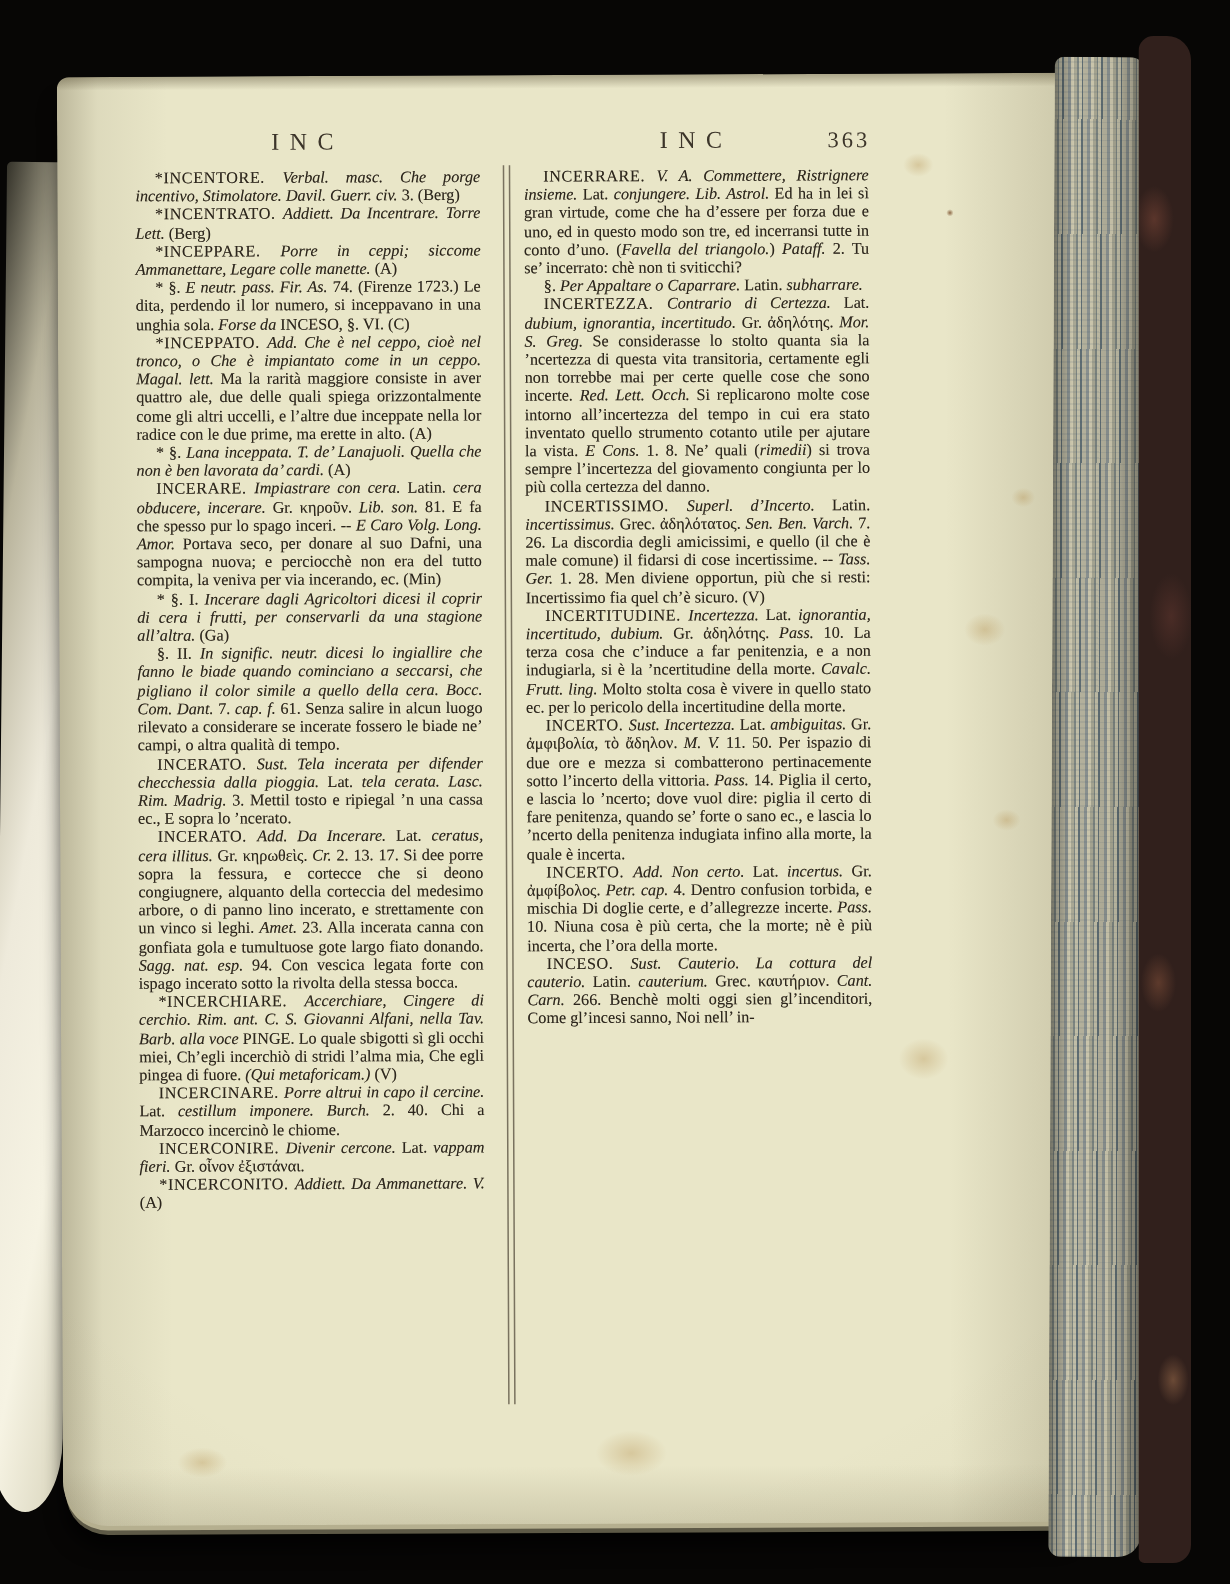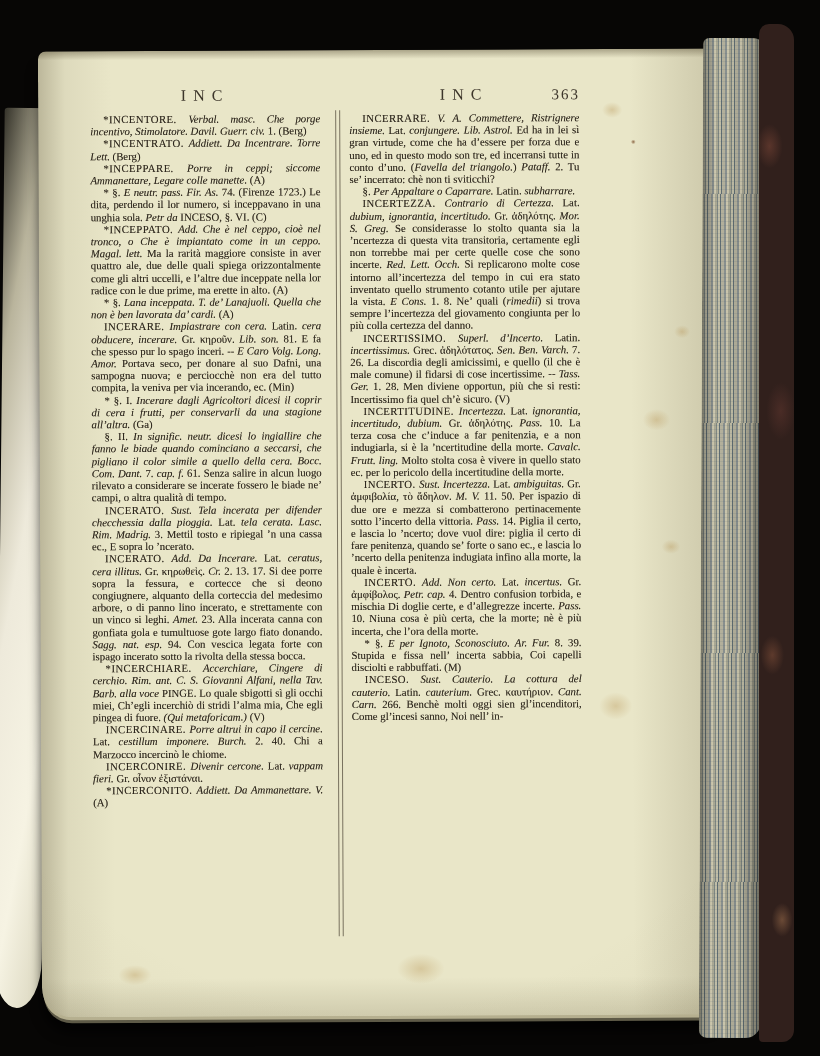--- a/index.html
+++ b/index.html
@@ -109,43 +109,42 @@
   <div class="stain s7"></div>
   <div class="stain s8"></div>
 
   <div class="running-title rt-left">INC</div>
   <div class="running-title rt-right">INC</div>
   <div class="page-number">363</div>
 
   <div class="column-divider"></div>
 
   <div class="text-col col-left">
-      <p class="entry"><span class="h">*INCENTORE. </span><span class="i">Verbal. masc. Che porge incentivo, Stimolatore. Davil. Guerr. civ. </span><span class="r">1. (Berg)</span></p>
+      <p class="entry"><span class="h">*INCENTORE. </span><span class="i">Verbal. masc. Che porge incentivo, Stimolatore. Davil. Guerr. civ. </span><span class="r">3. (Berg)</span></p>
       <p class="entry"><span class="h">*INCENTRATO. </span><span class="i">Addiett. Da Incentrare. Torre Lett. </span><span class="r">(Berg)</span></p>
       <p class="entry"><span class="h">*INCEPPARE. </span><span class="i">Porre in ceppi; siccome Ammanettare, Legare colle manette. </span><span class="r">(A)</span></p>
-      <p class="entry"><span class="r">* §. </span><span class="i">E neutr. pass. Fir. As. </span><span class="r">74. (Firenze 1723.) Le dita, perdendo il lor numero, si inceppavano in una unghia sola. </span><span class="i">Petr da </span><span class="r">INCESO, §. VI. (C)</span></p>
+      <p class="entry"><span class="r">* §. </span><span class="i">E neutr. pass. Fir. As. </span><span class="r">74. (Firenze 1723.) Le dita, perdendo il lor numero, si inceppavano in una unghia sola. </span><span class="i">Forse da </span><span class="r">INCESO, §. VI. (C)</span></p>
       <p class="entry"><span class="h">*INCEPPATO. </span><span class="i">Add. Che è nel ceppo, cioè nel tronco, o Che è impiantato come in un ceppo. Magal. lett. </span><span class="r">Ma la rarità maggiore consiste in aver quattro ale, due delle quali spiega orizzontalmente come gli altri uccelli, e l’altre due inceppate nella lor radice con le due prime, ma erette in alto. (A)</span></p>
       <p class="entry"><span class="r">* §. </span><span class="i">Lana inceppata. T. de’ Lanajuoli. Quella che non è ben lavorata da’ cardi. </span><span class="r">(A)</span></p>
       <p class="entry"><span class="h">INCERARE. </span><span class="i">Impiastrare con cera. </span><span class="r">Latin. </span><span class="i">cera obducere, incerare. </span><span class="r">Gr. κηροῦν. </span><span class="i">Lib. son. </span><span class="r">81. E fa che spesso pur lo spago inceri. -- </span><span class="i">E Caro Volg. Long. Amor. </span><span class="r">Portava seco, per donare al suo Dafni, una sampogna nuova; e perciocchè non era del tutto compita, la veniva per via incerando, ec. (Min)</span></p>
       <p class="entry"><span class="r">* §. I. </span><span class="i">Incerare dagli Agricoltori dicesi il coprir di cera i frutti, per conservarli da una stagione all’altra. </span><span class="r">(Ga)</span></p>
       <p class="entry"><span class="r">§. II. </span><span class="i">In signific. neutr. dicesi lo ingiallire che fanno le biade quando cominciano a seccarsi, che pigliano il color simile a quello della cera. Bocc. Com. Dant. </span><span class="r">7. </span><span class="i">cap. f. </span><span class="r">61. Senza salire in alcun luogo rilevato a considerare se incerate fossero le biade ne’ campi, o altra qualità di tempo.</span></p>
       <p class="entry"><span class="h">INCERATO. </span><span class="i">Sust. Tela incerata per difender checchessia dalla pioggia. </span><span class="r">Lat. </span><span class="i">tela cerata. Lasc. Rim. Madrig. </span><span class="r">3. Mettil tosto e ripiegal ’n una cassa ec., E sopra lo ’ncerato.</span></p>
       <p class="entry"><span class="h">INCERATO. </span><span class="i">Add. Da Incerare. </span><span class="r">Lat. </span><span class="i">ceratus, cera illitus. </span><span class="r">Gr. κηρωθεὶς. </span><span class="i">Cr. </span><span class="r">2. 13. 17. Si dee porre sopra la fessura, e cortecce che si deono congiugnere, alquanto della corteccia del medesimo arbore, o di panno lino incerato, e strettamente con un vinco si leghi. </span><span class="i">Amet. </span><span class="r">23. Alla incerata canna con gonfiata gola e tumultuose gote largo fiato donando. </span><span class="i">Sagg. nat. esp. </span><span class="r">94. Con vescica legata forte con ispago incerato sotto la rivolta della stessa bocca.</span></p>
       <p class="entry"><span class="h">*INCERCHIARE. </span><span class="i">Accerchiare, Cingere di cerchio. Rim. ant. C. S. Giovanni Alfani, nella Tav. Barb. alla voce </span><span class="r">PINGE. Lo quale sbigotti sì gli occhi miei, Ch’egli incerchiò di stridi l’alma mia, Che egli pingea di fuore. </span><span class="i">(Qui metaforicam.) </span><span class="r">(V)</span></p>
       <p class="entry"><span class="h">INCERCINARE. </span><span class="i">Porre altrui in capo il cercine. </span><span class="r">Lat. </span><span class="i">cestillum imponere. Burch. </span><span class="r">2. 40. Chi a Marzocco incercinò le chiome.</span></p>
       <p class="entry"><span class="h">INCERCONIRE. </span><span class="i">Divenir cercone. </span><span class="r">Lat. </span><span class="i">vappam fieri. </span><span class="r">Gr. οἶνον ἐξιστάναι.</span></p>
       <p class="entry"><span class="h">*INCERCONITO. </span><span class="i">Addiett. Da Ammanettare. V. </span><span class="r">(A)</span></p>
     </div>
   <div class="text-col col-right">
       <p class="entry"><span class="h">INCERRARE. </span><span class="i">V. A. Commettere, Ristrignere insieme. </span><span class="r">Lat. </span><span class="i">conjungere. Lib. Astrol. </span><span class="r">Ed ha in lei sì gran virtude, come che ha d’essere per forza due e uno, ed in questo modo son tre, ed incerransi tutte in conto d’uno. (</span><span class="i">Favella del triangolo.</span><span class="r">) </span><span class="i">Pataff. </span><span class="r">2. Tu se’ incerrato: chè non ti sviticchi?</span></p>
       <p class="entry"><span class="r">§. </span><span class="i">Per Appaltare o Caparrare. </span><span class="r">Latin. </span><span class="i">subharrare.</span></p>
       <p class="entry"><span class="h">INCERTEZZA. </span><span class="i">Contrario di Certezza. </span><span class="r">Lat. </span><span class="i">dubium, ignorantia, incertitudo. </span><span class="r">Gr. ἀδηλότης. </span><span class="i">Mor. S. Greg. </span><span class="r">Se considerasse lo stolto quanta sia la ’ncertezza di questa vita transitoria, certamente egli non torrebbe mai per certe quelle cose che sono incerte. </span><span class="i">Red. Lett. Occh. </span><span class="r">Si replicarono molte cose intorno all’incertezza del tempo in cui era stato inventato quello strumento cotanto utile per ajutare la vista. </span><span class="i">E Cons. </span><span class="r">1. 8. Ne’ quali (</span><span class="i">rimedii</span><span class="r">) si trova sempre l’incertezza del giovamento congiunta per lo più colla certezza del danno.</span></p>
       <p class="entry"><span class="h">INCERTISSIMO. </span><span class="i">Superl. d’Incerto. </span><span class="r">Latin. </span><span class="i">incertissimus. </span><span class="r">Grec. ἀδηλότατος. </span><span class="i">Sen. Ben. Varch. </span><span class="r">7. 26. La discordia degli amicissimi, e quello (il che è male comune) il fidarsi di cose incertissime. -- </span><span class="i">Tass. Ger. </span><span class="r">1. 28. Men diviene opportun, più che si resti: Incertissimo fia quel ch’è sicuro. (V)</span></p>
       <p class="entry"><span class="h">INCERTITUDINE. </span><span class="i">Incertezza. </span><span class="r">Lat. </span><span class="i">ignorantia, incertitudo, dubium. </span><span class="r">Gr. ἀδηλότης. </span><span class="i">Pass. </span><span class="r">10. La terza cosa che c’induce a far penitenzia, e a non indugiarla, si è la ’ncertitudine della morte. </span><span class="i">Cavalc. Frutt. ling. </span><span class="r">Molto stolta cosa è vivere in quello stato ec. per lo pericolo della incertitudine della morte.</span></p>
       <p class="entry"><span class="h">INCERTO. </span><span class="i">Sust. Incertezza. </span><span class="r">Lat. </span><span class="i">ambiguitas. </span><span class="r">Gr. ἀμφιβολία, τὸ ἄδηλον. </span><span class="i">M. V. </span><span class="r">11. 50. Per ispazio di due ore e mezza si combatterono pertinacemente sotto l’incerto della vittoria. </span><span class="i">Pass. </span><span class="r">14. Piglia il certo, e lascia lo ’ncerto; dove vuol dire: piglia il certo di fare penitenza, quando se’ forte o sano ec., e lascia lo ’ncerto della penitenza indugiata infino alla morte, la quale è incerta.</span></p>
       <p class="entry"><span class="h">INCERTO. </span><span class="i">Add. Non certo. </span><span class="r">Lat. </span><span class="i">incertus. </span><span class="r">Gr. ἀμφίβολος. </span><span class="i">Petr. cap. </span><span class="r">4. Dentro confusion torbida, e mischia Di doglie certe, e d’allegrezze incerte. </span><span class="i">Pass. </span><span class="r">10. Niuna cosa è più certa, che la morte; nè è più incerta, che l’ora della morte.</span></p>
-      <p class="entry"><span class="r">* §. </span><span class="i">E per Ignoto, Sconosciuto. Ar. Fur. </span><span class="r">8. 39. Stupida e fissa nell’ incerta sabbia, Coi capelli disciolti e rabbuffati. (M)</span></p>
       <p class="entry"><span class="h">INCESO. </span><span class="i">Sust. Cauterio. La cottura del cauterio. </span><span class="r">Latin. </span><span class="i">cauterium. </span><span class="r">Grec. καυτήριον. </span><span class="i">Cant. Carn. </span><span class="r">266. Benchè molti oggi sien gl’incenditori, Come gl’incesi sanno, Noi nell’ in-</span></p>
     </div>
 </div>
 
 <div class="fore-edge"></div>
 <div class="book-cover"></div>
 
 </body></html>

